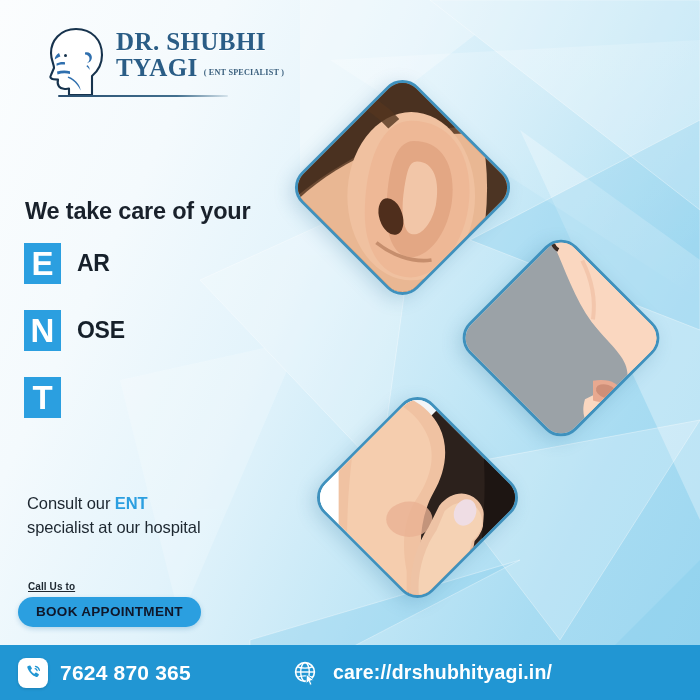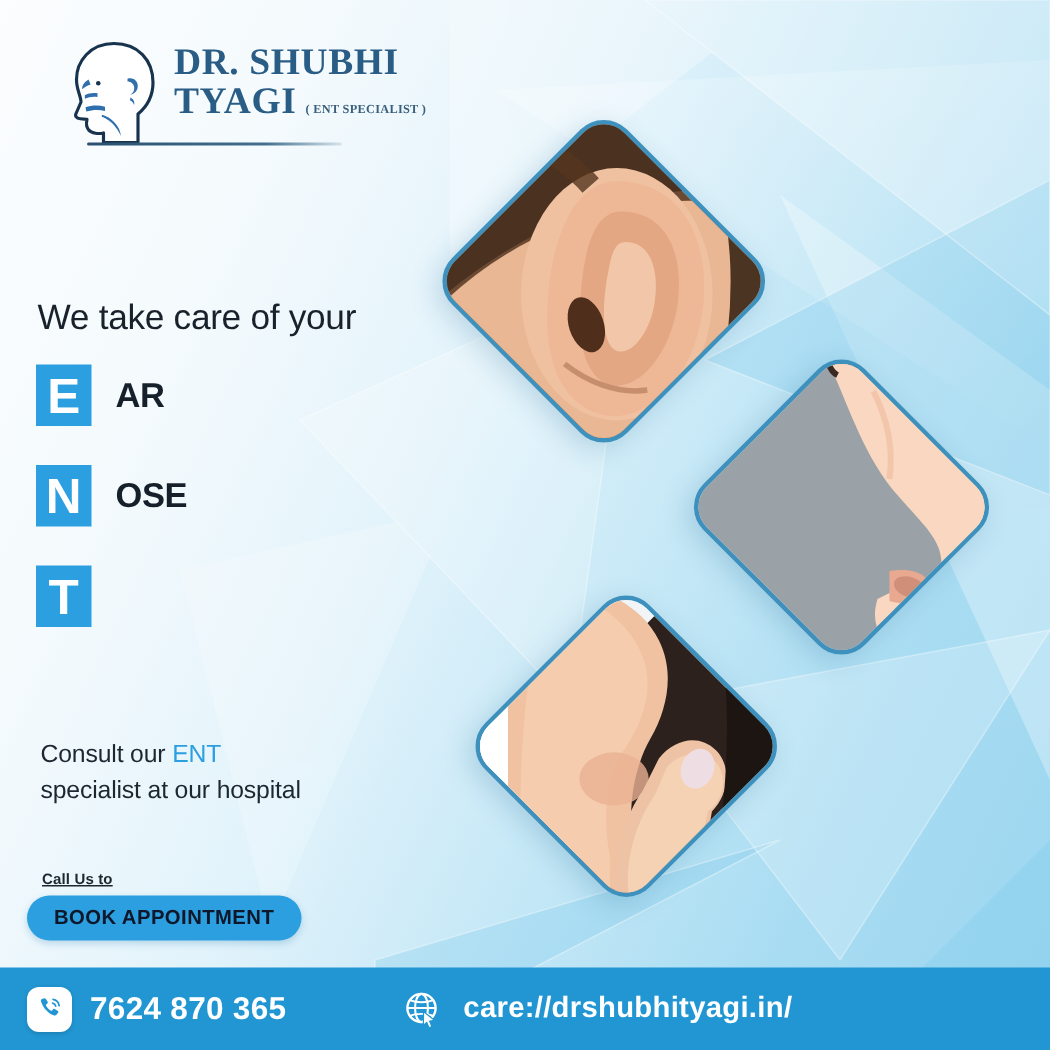--- a/index.html
+++ b/index.html
@@ -40,21 +40,21 @@
   }
   .logo-rule{
     position:absolute;left:58px;top:95px;width:170px;height:2px;
     background:linear-gradient(90deg,#2a4f70,#42708f 70%,rgba(66,112,143,.15));
     border-radius:2px;
   }
 
   
   .headline{
     position:absolute;left:25px;top:198px;
-    font-size:23.5px;font-weight:normal;color:#19212b;letter-spacing:-.2px;
+    font-size:23.5px;font-weight:bold;color:#19212b;letter-spacing:-.2px;
   }
   .ent-list{position:absolute;left:24px;top:243px;}
   .ent-row{
     display:flex;align-items:center;margin-bottom:26px;
   }
   .ent-row:last-child{margin-bottom:0;}
   .ent-badge{
     width:37px;height:41px;display:flex;align-items:center;justify-content:center;
     background:#2b9fe0;color:#ffffff;
     font-size:33px;font-weight:bold;line-height:1;
@@ -63,21 +63,21 @@
   .ent-rest{
     font-size:23px;font-weight:bold;color:#16202a;line-height:1;
     margin-left:16px;letter-spacing:-.3px;
   }
 
   
   .consult{
     position:absolute;left:27px;top:492px;
     font-size:16.5px;color:#1d2730;line-height:1.45;letter-spacing:-.1px;
   }
-  .consult b{color:#2b9fe0;font-weight:normal;}
+  .consult b{color:#2b9fe0;font-weight:bold;}
 
   
   .callus{
     position:absolute;left:28px;top:581px;
     font-size:10px;font-weight:bold;color:#1d2730;letter-spacing:.1px;text-decoration:underline;
   }
   .cta{
     position:absolute;left:18px;top:597px;
     background:#2b9fe0;color:#0f172a;border:none;
     border-radius:20px;padding:7px 18px 8px;
@@ -96,21 +96,21 @@
   .dia .inner{
     position:absolute;inset:0;transform:rotate(-45deg) scale(1.46);
   }
   #dia-ear{left:320px;top:105px;width:165px;height:165px;}
   #dia-nose{left:485px;top:262px;width:152px;height:152px;}
   #dia-throat{left:340px;top:420px;width:155px;height:155px;}
 
   
   .bottombar{
     position:absolute;left:0;bottom:0;width:700px;height:55px;
-    background:#2196d3;display:flex;align-items:center;
+    background:#2196d3;display:flex;align-items:center;gap:24px;
   }
   .contact{display:flex;align-items:center;gap:12px;}
   #contact-phone{margin-left:18px;}
   #contact-web{margin-left:76px;}
   .phone-chip{
     width:30px;height:30px;border-radius:8px;background:#ffffff;
     display:flex;align-items:center;justify-content:center;flex:none;
     box-shadow:0 1px 3px rgba(0,0,0,.15);
   }
   .globe-chip{

